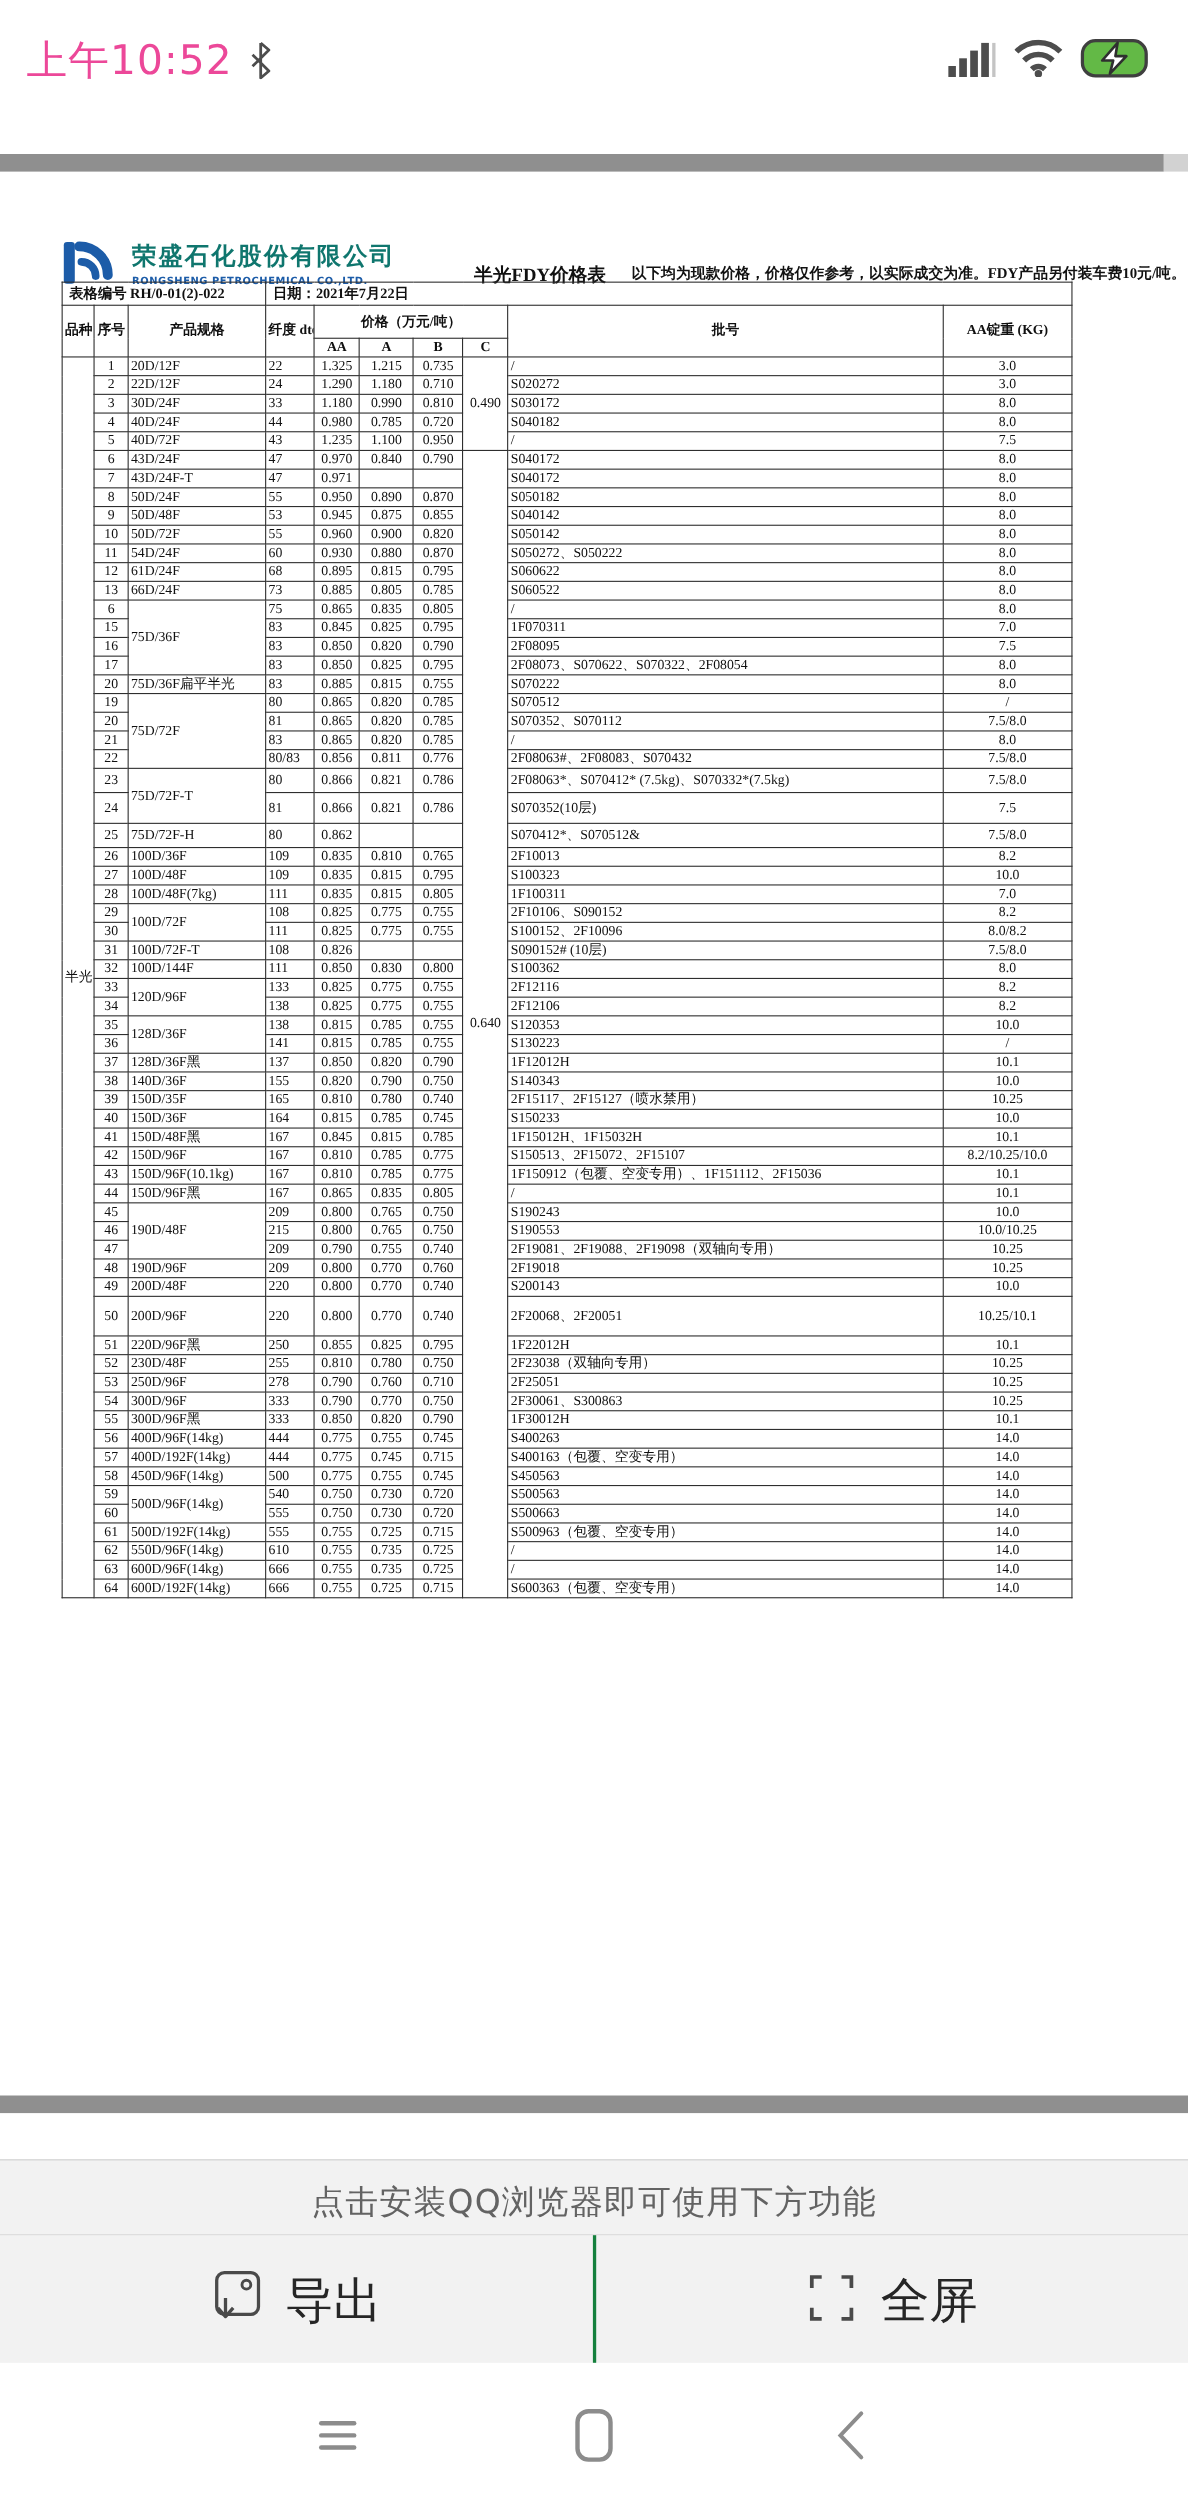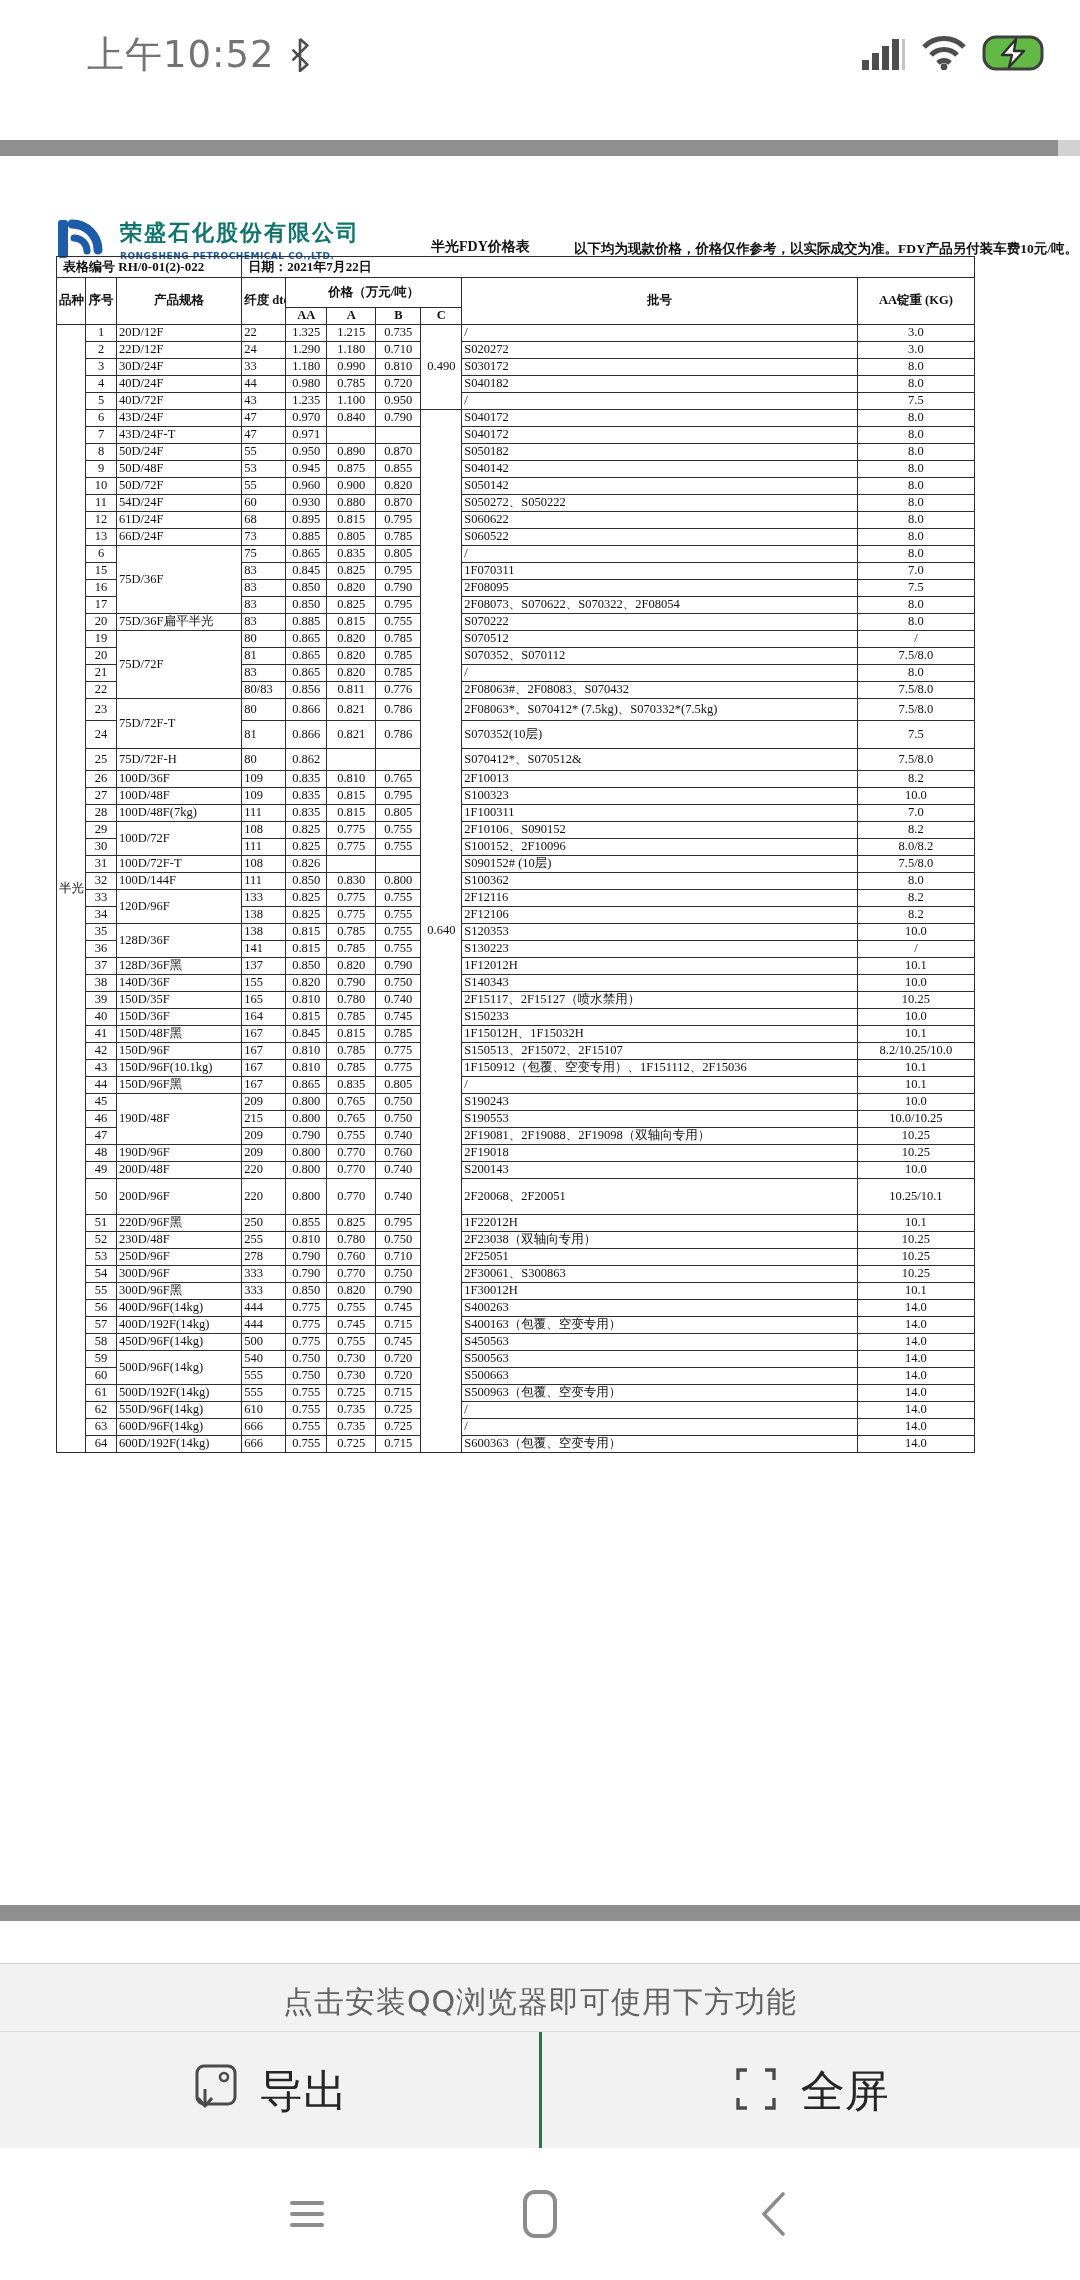--- a/index.html
+++ b/index.html
@@ -2,36 +2,36 @@
 <html><head>
 <meta charset="utf-8">
 <style>
   html,body{margin:0;padding:0;}
   body{
     width:1080px;height:2280px;position:relative;background:#ffffff;
     font-family:"DejaVu Sans",sans-serif;overflow:hidden;
   }
   
   .statusbar{position:absolute;top:0;left:0;width:1080px;height:110px;display:flex;align-items:center;}
-  .sb-time{margin-left:87px;font-size:37px;color:#737373;letter-spacing:1px;}
+  .sb-time{margin-left:24px;font-size:37px;color:#ec4899;letter-spacing:1px;}
   .sb-bt{margin-left:14px;display:flex;align-items:center;}
   .sb-right{position:absolute;right:36px;top:0;height:110px;display:flex;align-items:center;gap:16px;}
   
   .bar{position:absolute;left:0;height:16px;background:#8f8f8f;}
   .bar-top{top:140px;width:1058px;}
   .bar-top-tip{position:absolute;top:140px;left:1058px;width:22px;height:16px;background:#d2d2d2;}
   .bar-bottom{top:1905px;width:1080px;}
   
   .doc{position:absolute;left:0;top:156px;width:1080px;color:#111;font-family:"Liberation Serif","DejaVu Serif",serif;}
   .doc-header{position:absolute;top:58px;left:56px;width:968px;height:58px;}
   .logo{position:absolute;left:0;top:2px;}
   .co-names{position:absolute;left:64px;top:4px;}
   .co-cn{font-size:22px;font-weight:bold;color:#0f766e;letter-spacing:2px;font-family:"DejaVu Sans",sans-serif;}
   .co-en{font-size:9px;font-weight:bold;color:#1c5ca8;letter-spacing:.5px;margin-top:3px;font-family:"DejaVu Sans",sans-serif;}
-  .doc-title{position:absolute;left:375px;top:24px;font-size:14px;font-weight:bold;white-space:nowrap;}
+  .doc-title{position:absolute;left:375px;top:24px;font-size:17px;font-weight:bold;white-space:nowrap;}
   .doc-note{position:absolute;left:518px;top:26px;width:460px;font-size:13.5px;font-weight:bold;white-space:nowrap;}
   
   table.price{border-collapse:collapse;table-layout:fixed;position:absolute;top:100px;left:56px;width:919px;}
   table.price td,table.price th{
     border:1.6px solid #2e2e2e;font-size:12.5px;line-height:1.05;
     padding:0 2px;overflow:hidden;white-space:nowrap;color:#101010;
     font-family:"Liberation Serif","DejaVu Serif",serif;
   }
   tr.meta-row td{font-weight:bold;font-size:13px;text-align:left;padding-left:6px;height:20px;}
   table.price th{font-weight:bold;text-align:center;}

